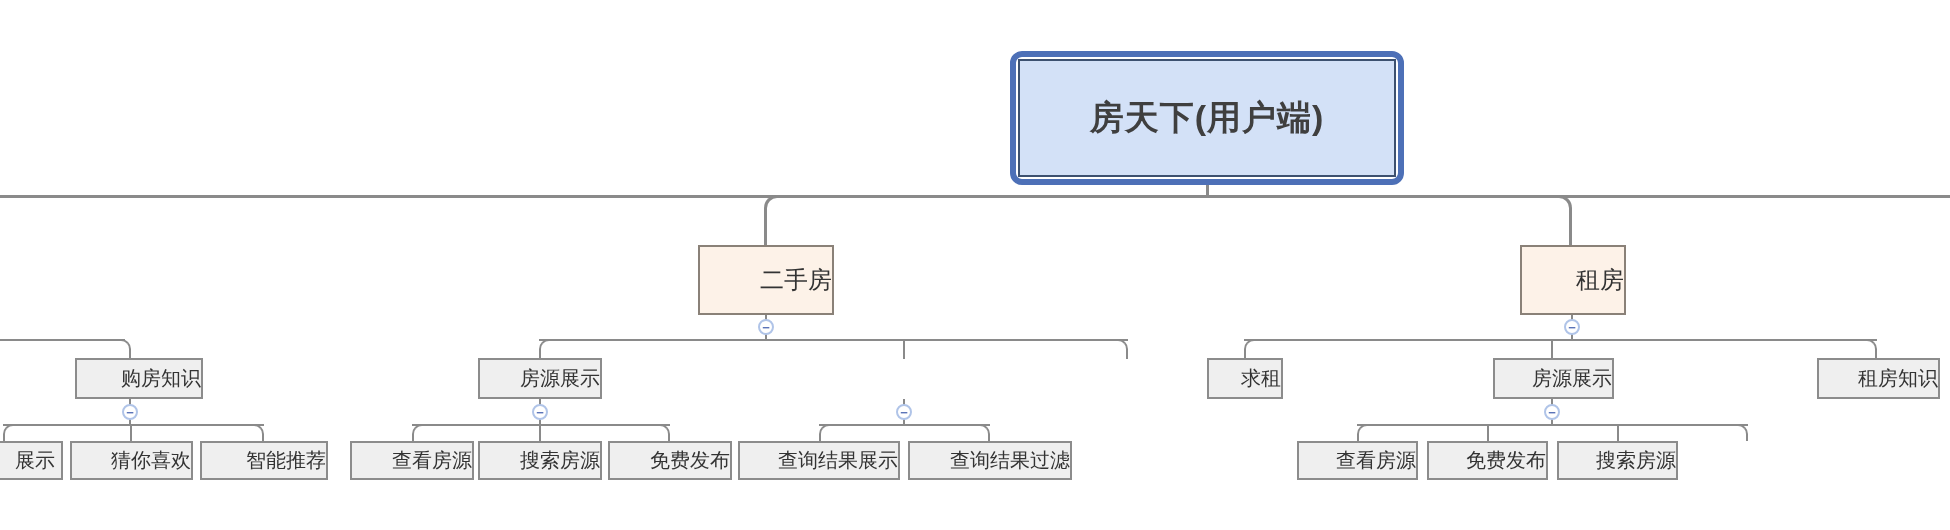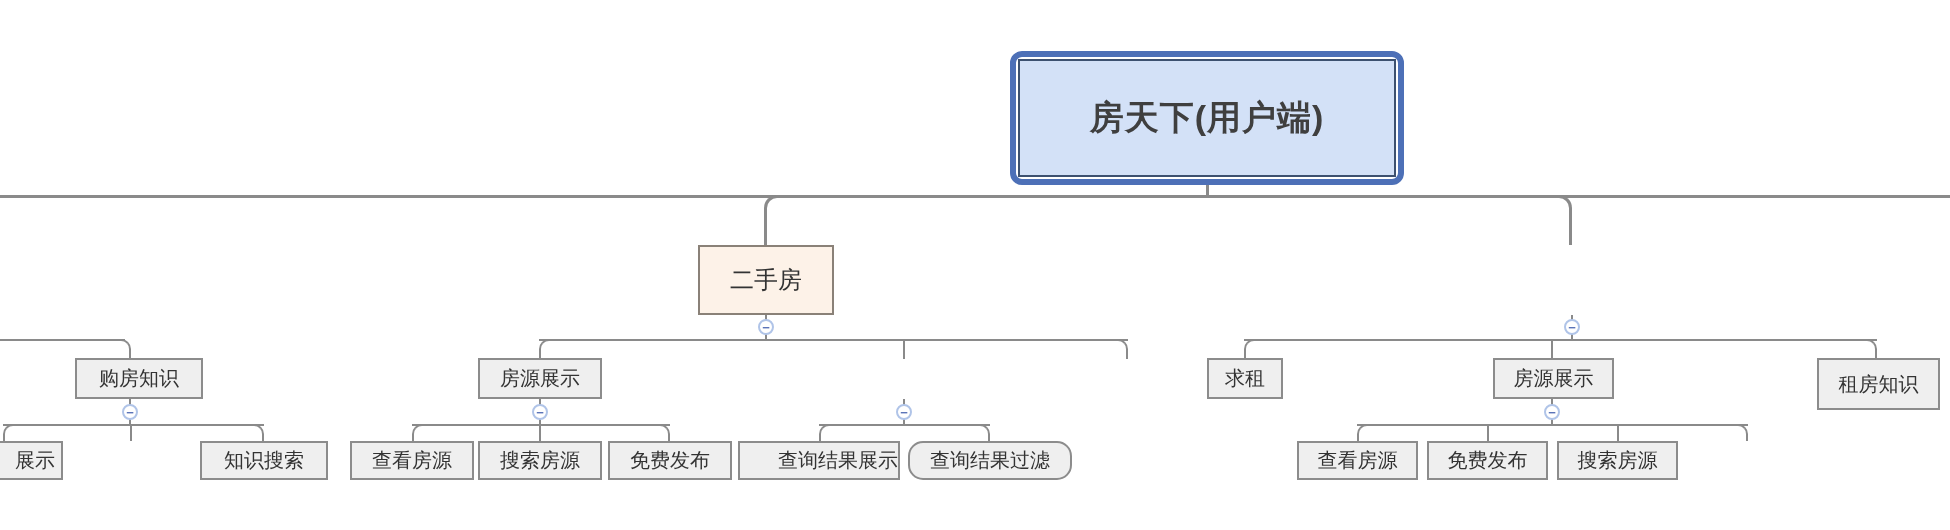--- a/index.html
+++ b/index.html
@@ -12,21 +12,21 @@
     margin-top:27px;
   }
   .ln{position:absolute;background:var(--line);}
   .crn{position:absolute;box-sizing:border-box;background:transparent;}
   .crn.tl{border-left:2px solid var(--line);border-top:2px solid var(--line);border-top-left-radius:10px;}
   .crn.tr{border-right:2px solid var(--line);border-top:2px solid var(--line);border-top-right-radius:10px;}
   .crn.tl3{border-left:3px solid var(--line);border-top:3px solid var(--line);border-top-left-radius:13px;}
   .crn.tr3{border-right:3px solid var(--line);border-top:3px solid var(--line);border-top-right-radius:13px;}
   .box{
     position:absolute;box-sizing:border-box;
-    display:flex;align-items:center;justify-content:center;
+    display:flex;align-items:center;justify-content:flex-end;
     background:var(--node-fill);border:2px solid var(--node-border);
     color:var(--node-text);font-size:20px;font-weight:500;white-space:nowrap;
   }
   .box.b2{background:var(--branch-fill);border-color:var(--branch-border);font-size:24px;}
   .box.cut{justify-content:flex-end;padding-right:6px;}
   .root-outer{
     position:absolute;box-sizing:border-box;
     border:6px solid var(--root-border);border-radius:12px;
     background:#fff;padding:2px;
   }
@@ -58,20 +58,23 @@
   </div>
 
   <div class="crn tl3" style="left:764px;top:168px;width:14px;height:14px;"></div>
   <div class="ln" style="left:764px;top:182px;width:3px;height:36px;"></div>
   <div class="crn tr3" style="left:1558px;top:168px;width:14px;height:14px;"></div>
   <div class="ln" style="left:1569px;top:182px;width:3px;height:36px;"></div>
 
   <div class="box b2" style="left:698px;top:218px;width:136px;height:70px;">
     <span>二手房</span>
   </div>
+  <div class="box b2" style="left:1520px;top:218px;width:106px;height:70px;">
+    <span>租房</span>
+  </div>
 
   <div class="ln" style="left:765px;top:288px;width:2px;height:24px;"></div>
   <div class="ln" style="left:1571px;top:288px;width:2px;height:24px;"></div>
   <div class="collapse" style="left:758px;top:292px;">
     <span>−</span>
   </div>
   <div class="collapse" style="left:1564px;top:292px;">
     <span>−</span>
   </div>
 
@@ -98,21 +101,21 @@
   </div>
   <div class="box" style="left:478px;top:331px;width:124px;height:41px;">
     <span>房源展示</span>
   </div>
   <div class="box" style="left:1207px;top:331px;width:76px;height:41px;">
     <span>求租</span>
   </div>
   <div class="box" style="left:1493px;top:331px;width:121px;height:41px;">
     <span>房源展示</span>
   </div>
-  <div class="box" style="left:1817px;top:331px;width:123px;height:52px;">
+  <div class="box" style="left:1817px;top:331px;width:123px;height:41px;">
     <span>租房知识</span>
   </div>
 
   <div class="ln" style="left:129px;top:372px;width:2px;height:26px;"></div>
   <div class="ln" style="left:539px;top:372px;width:2px;height:26px;"></div>
   <div class="ln" style="left:903px;top:372px;width:2px;height:26px;"></div>
   <div class="ln" style="left:1551px;top:372px;width:2px;height:26px;"></div>
   <div class="collapse" style="left:122px;top:377px;">
     <span>−</span>
   </div>
@@ -150,38 +153,41 @@
   <div class="crn tl" style="left:1357px;top:397px;width:10px;height:10px;"></div>
   <div class="ln" style="left:1357px;top:407px;width:2px;height:7px;"></div>
   <div class="ln" style="left:1487px;top:397px;width:2px;height:17px;"></div>
   <div class="ln" style="left:1617px;top:397px;width:2px;height:17px;"></div>
   <div class="crn tr" style="left:1738px;top:397px;width:10px;height:10px;"></div>
   <div class="ln" style="left:1746px;top:407px;width:2px;height:7px;"></div>
 
   <div class="box cut" style="left:-57px;top:414px;width:120px;height:39px;">
     <span>展示</span>
   </div>
+  <div class="box" style="left:70px;top:414px;width:123px;height:39px;">
+    <span>猜你喜欢</span>
+  </div>
   <div class="box" style="left:200px;top:414px;width:128px;height:39px;">
-    <span>知识搜索</span>
+    <span>智能推荐</span>
   </div>
 
   <div class="box" style="left:350px;top:414px;width:124px;height:39px;">
     <span>查看房源</span>
   </div>
   <div class="box" style="left:478px;top:414px;width:124px;height:39px;">
     <span>搜索房源</span>
   </div>
   <div class="box" style="left:608px;top:414px;width:124px;height:39px;">
     <span>免费发布</span>
   </div>
 
   <div class="box" style="left:738px;top:414px;width:162px;height:39px;padding-left:38px;">
     <span>查询结果展示</span>
   </div>
-  <div class="box" style="left:908px;top:414px;width:164px;height:39px;border-radius:15px;">
+  <div class="box" style="left:908px;top:414px;width:164px;height:39px;">
     <span>查询结果过滤</span>
   </div>
 
   <div class="box" style="left:1297px;top:414px;width:121px;height:39px;">
     <span>查看房源</span>
   </div>
   <div class="box" style="left:1427px;top:414px;width:121px;height:39px;">
     <span>免费发布</span>
   </div>
   <div class="box" style="left:1557px;top:414px;width:121px;height:39px;">

